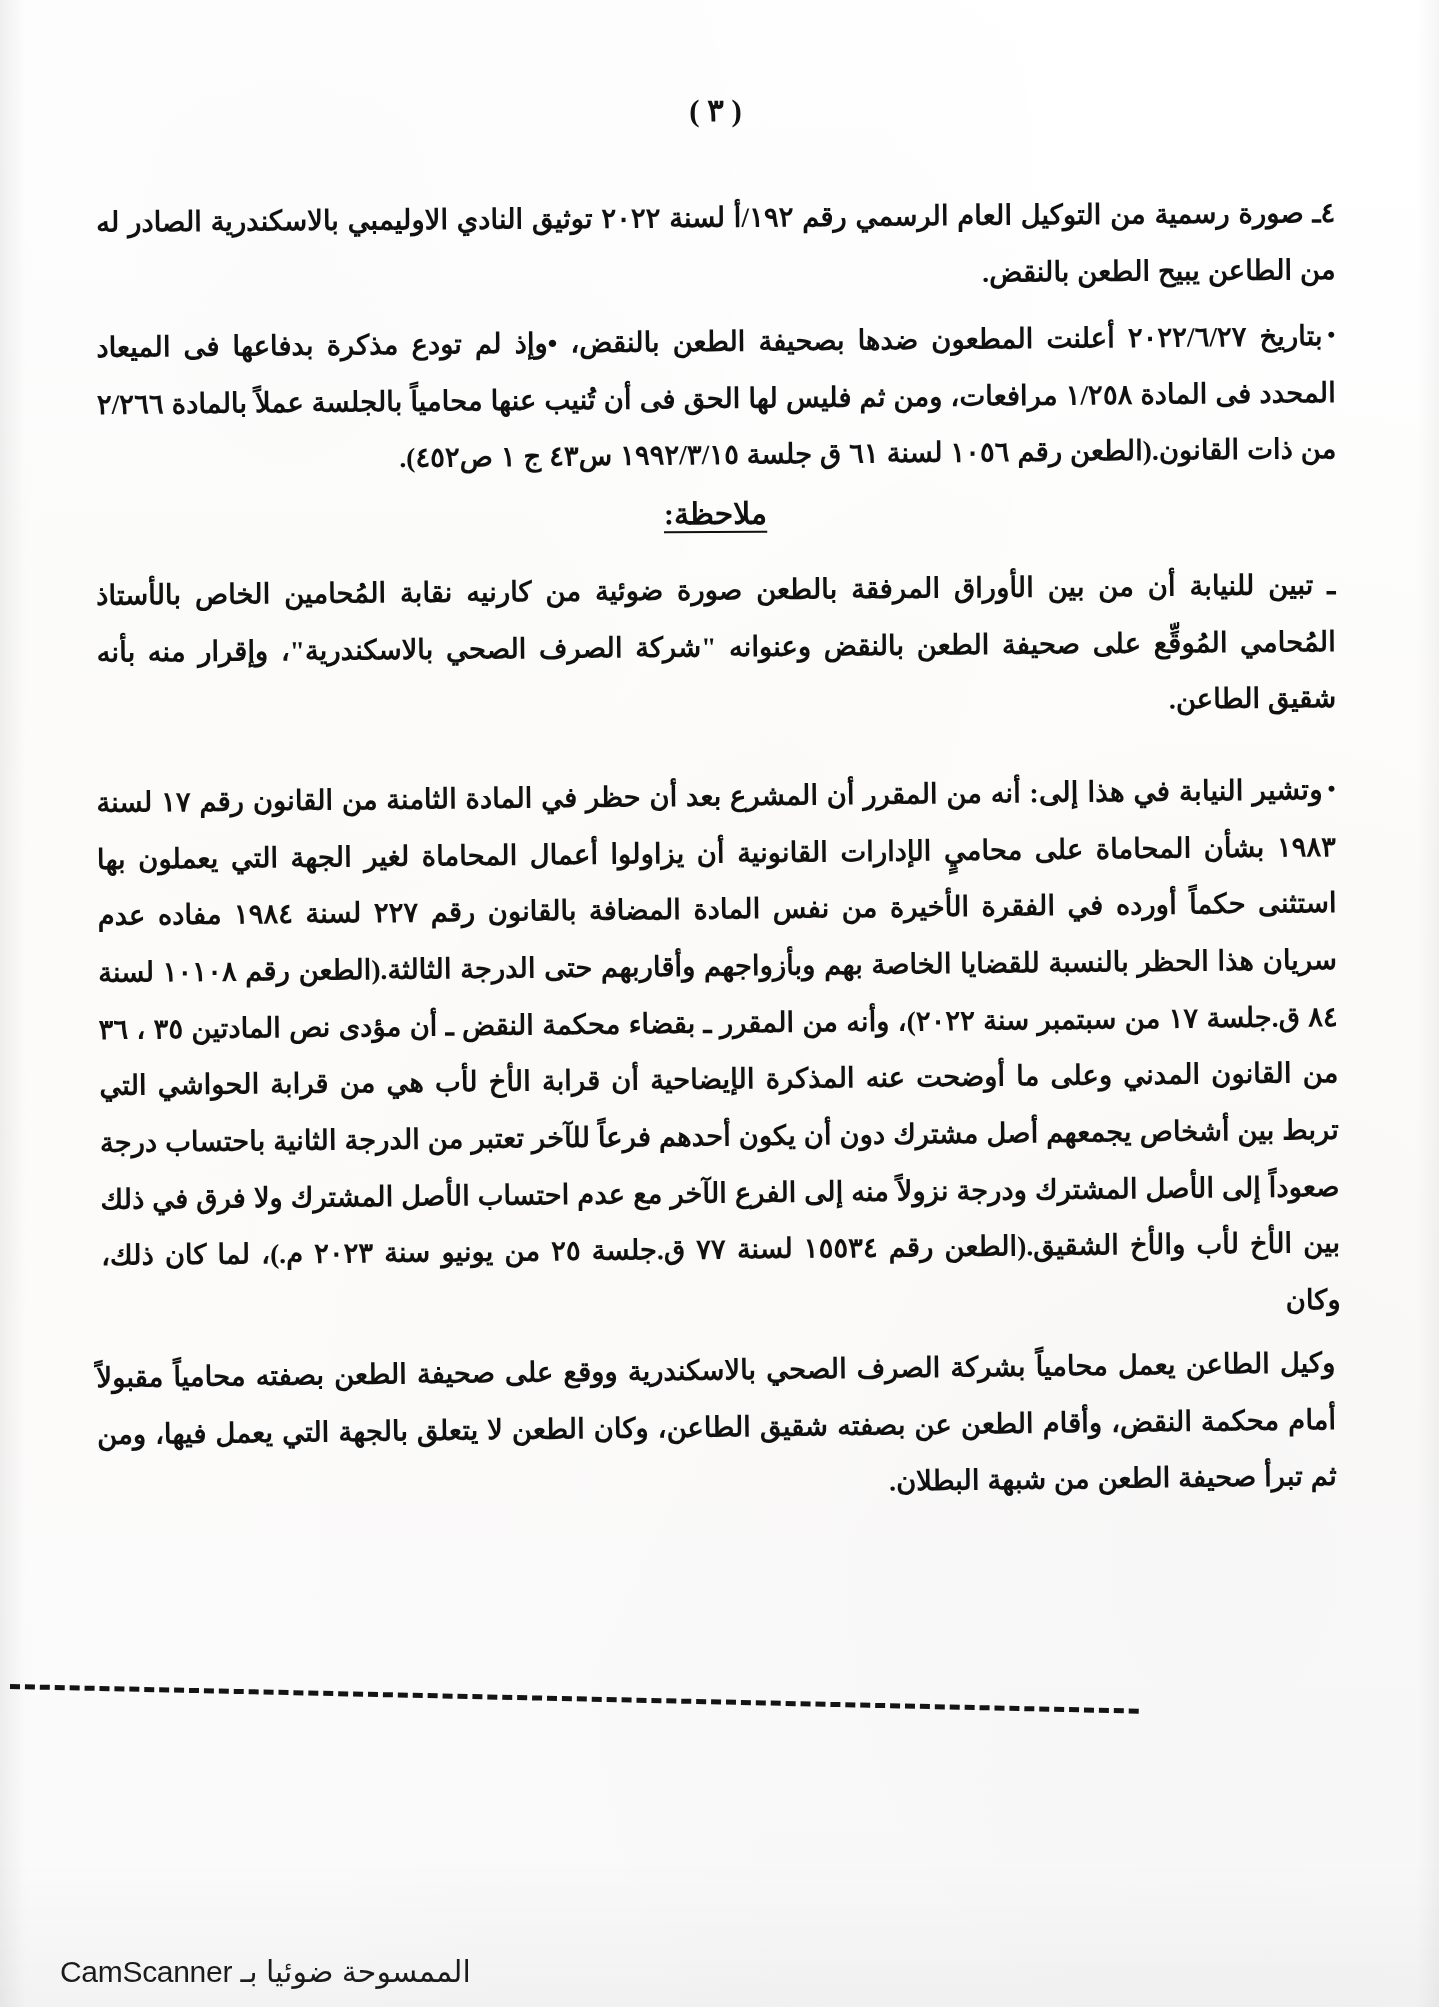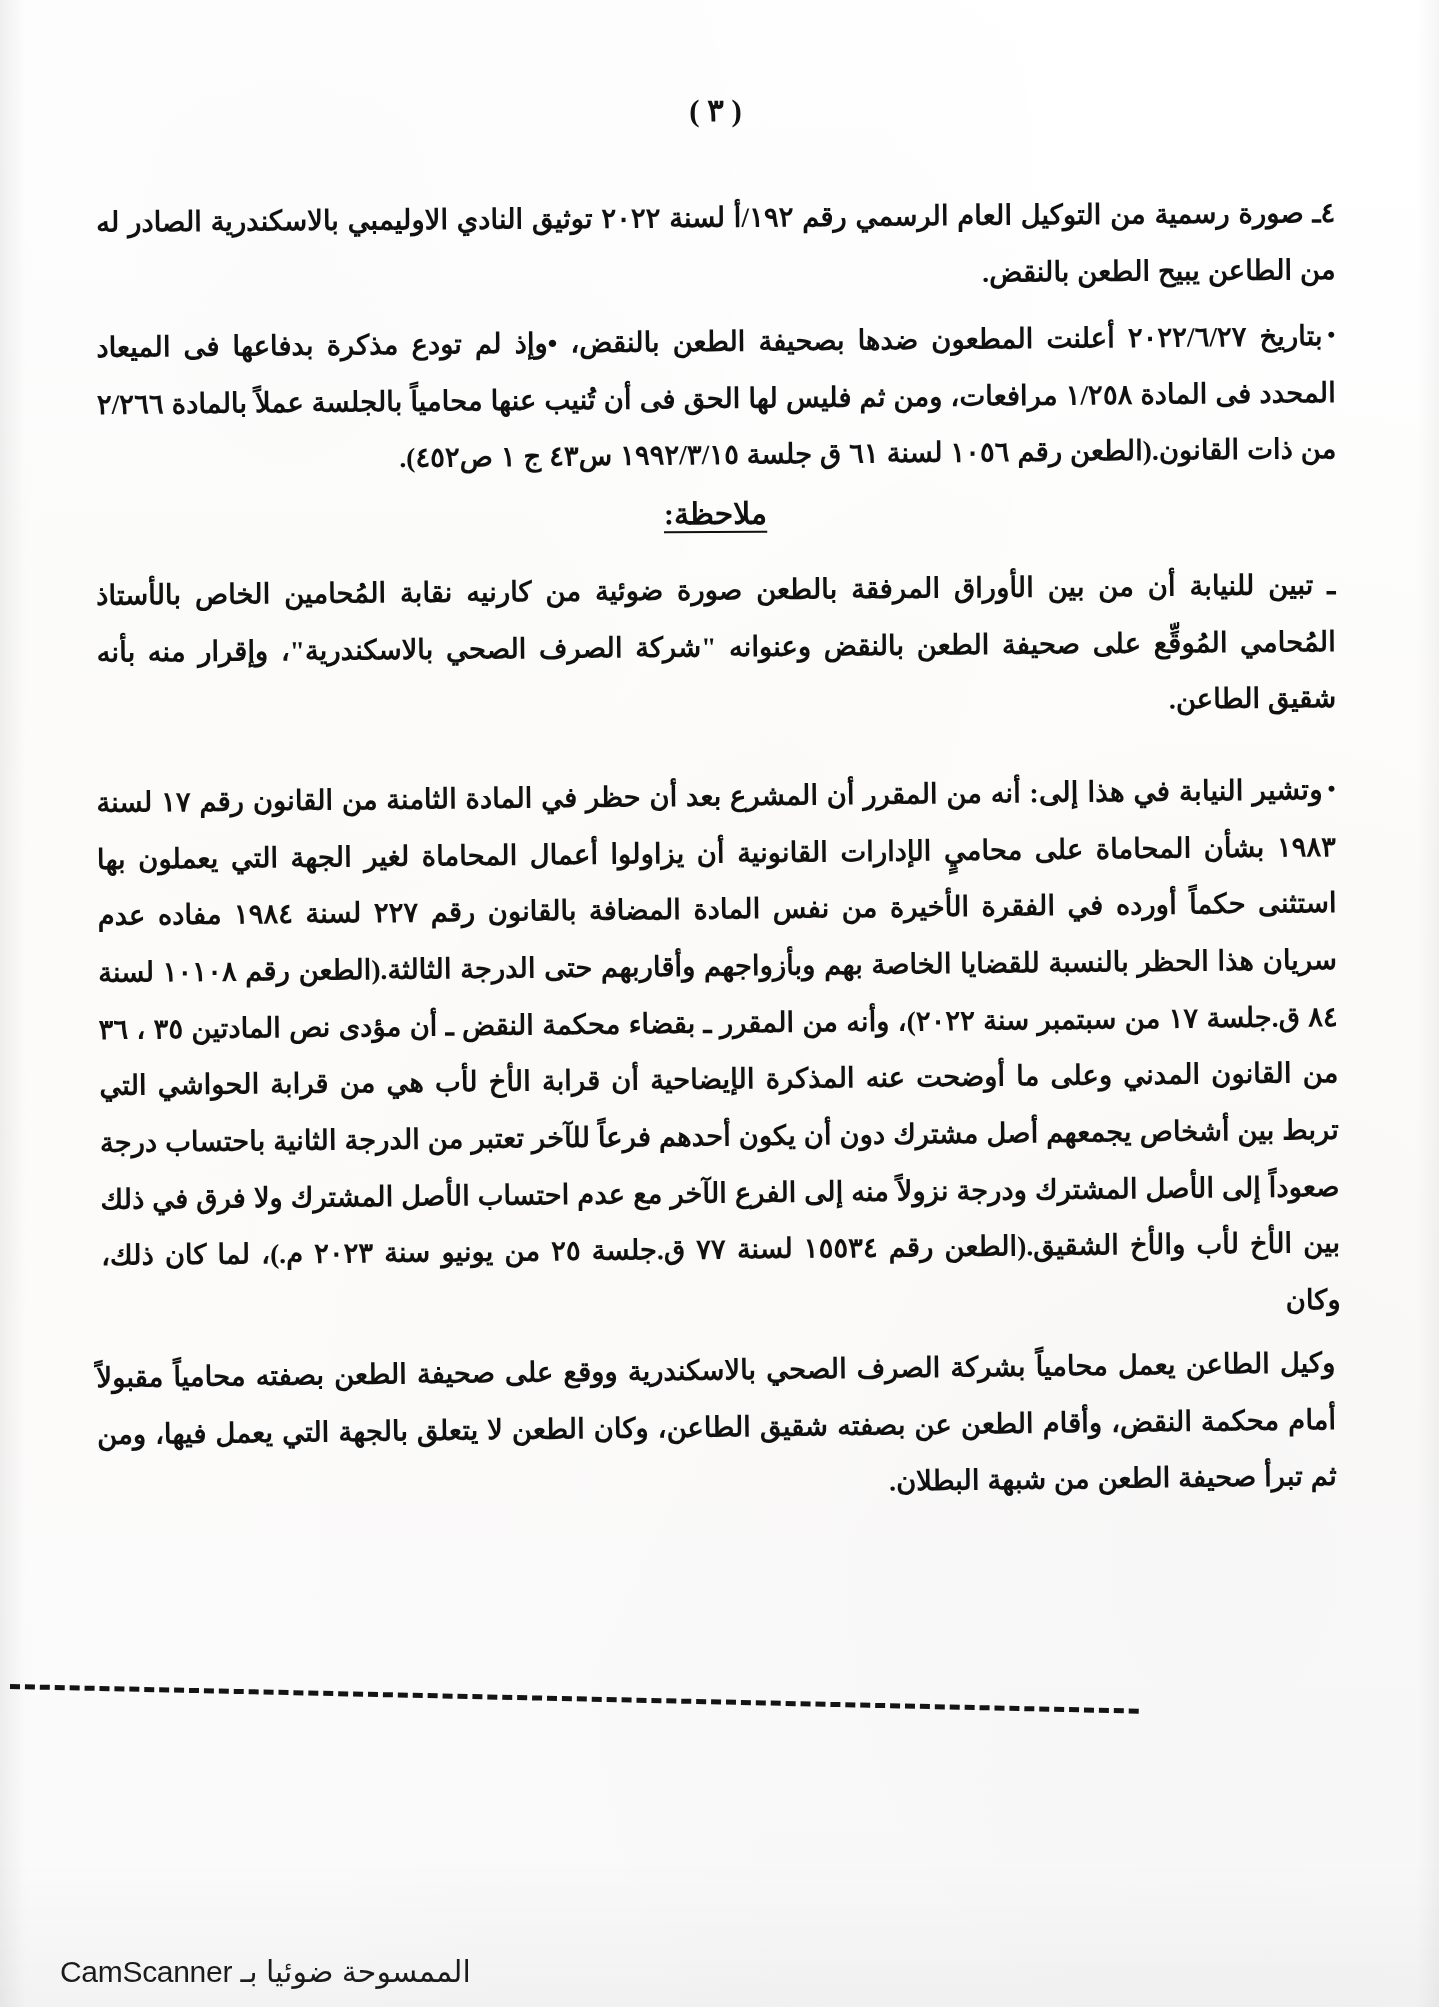--- a/index.html
+++ b/index.html
@@ -154,21 +154,22 @@
     text-align: left;
     direction: rtl;
     font-family: "Liberation Sans", "DejaVu Sans", sans-serif;
     font-size: 30px;
     color: #1b1b1b;
     letter-spacing: 0.2px;
     padding-right: 0;
   }
   .footer-inner {
     display: inline-block;
-    padding-left: 60px;
+    padding-left: 40px;
+    margin-left: 20px;
   }
   .footer-brand {
     font-family: "Liberation Sans", "DejaVu Sans", sans-serif;
     letter-spacing: -0.3px;
   }
 </style>
 </head>
 <body>
 
 <div class="page-sheet">

